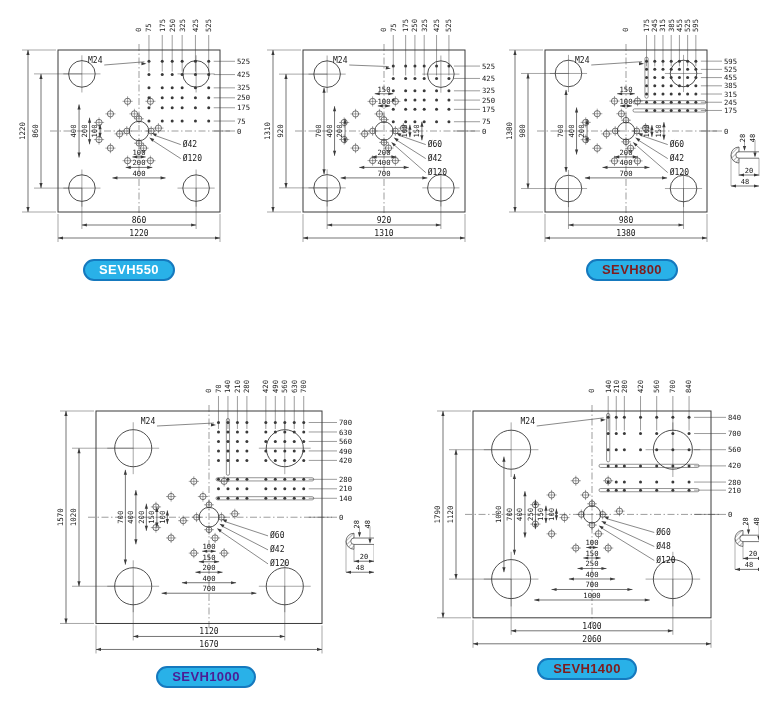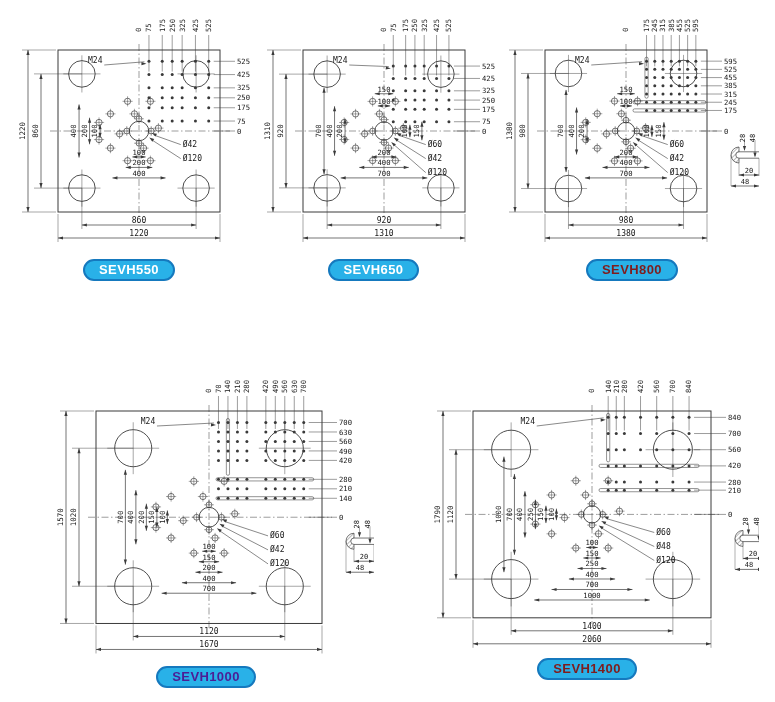--- a/index.html
+++ b/index.html
@@ -423,21 +423,20 @@
             <line x1="172.74" y1="138.6" x2="145.16717557251908" y2="129" stroke-width="0.6"></line>
             <polygon points="143.16717557251908,127 148.38348780858377,127.59168121136467 147.07091821386365,130.51009877213562" fill="#3a3a3a" stroke="none"></polygon>
             <text x="174.74" y="155.2" font-size="8" text-anchor="start" fill="#161616" stroke="none">Ø42</text>
             <line x1="172.74" y1="152.6" x2="142.66717557251908" y2="133.5" stroke-width="0.6"></line>
             <polygon points="140.66717557251908,131.5 145.68549119223366,133.04159279348622 143.85823209685202,135.66859187958144" fill="#3a3a3a" stroke="none"></polygon>
             <text x="174.74" y="169.2" font-size="8" text-anchor="start" fill="#161616" stroke="none">Ø120</text>
             <line x1="172.74" y1="166.6" x2="140.16717557251908" y2="138" stroke-width="0.6"></line>
             <polygon points="138.16717557251908,136 142.94471904172883,138.17602352924118 140.7938700203133,140.54537966268245" fill="#3a3a3a" stroke="none"></polygon>
           </g>
         </svg>
-      <figcaption><span class="badge" style="background: rgb(41, 177, 232); border-color: rgb(21, 121, 190); color: rgb(255, 255, 255);">SEVH650</span></figcaption>
     </figure>
     <figure class="fig">
       <svg width="270" height="250" viewBox="0 0 270 250">
           <defs>
             <pattern id="h2" width="3" height="3" patternUnits="userSpaceOnUse" patternTransform="rotate(45)">
               <line x1="0" y1="0" x2="0" y2="3" stroke="#3a3a3a" stroke-width="0.7"></line>
             </pattern>
           </defs>
           <g stroke="#3a3a3a" fill="none" stroke-width="0.8" stroke-linecap="butt">
             <rect x="48" y="44" width="162" height="162" stroke-width="1"></rect>

